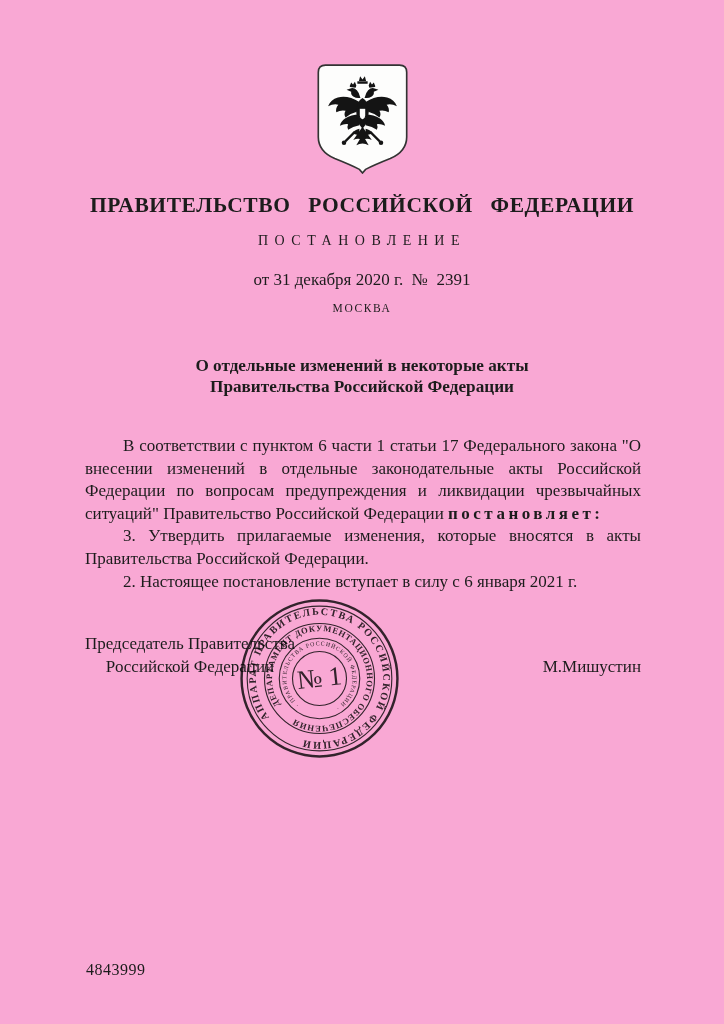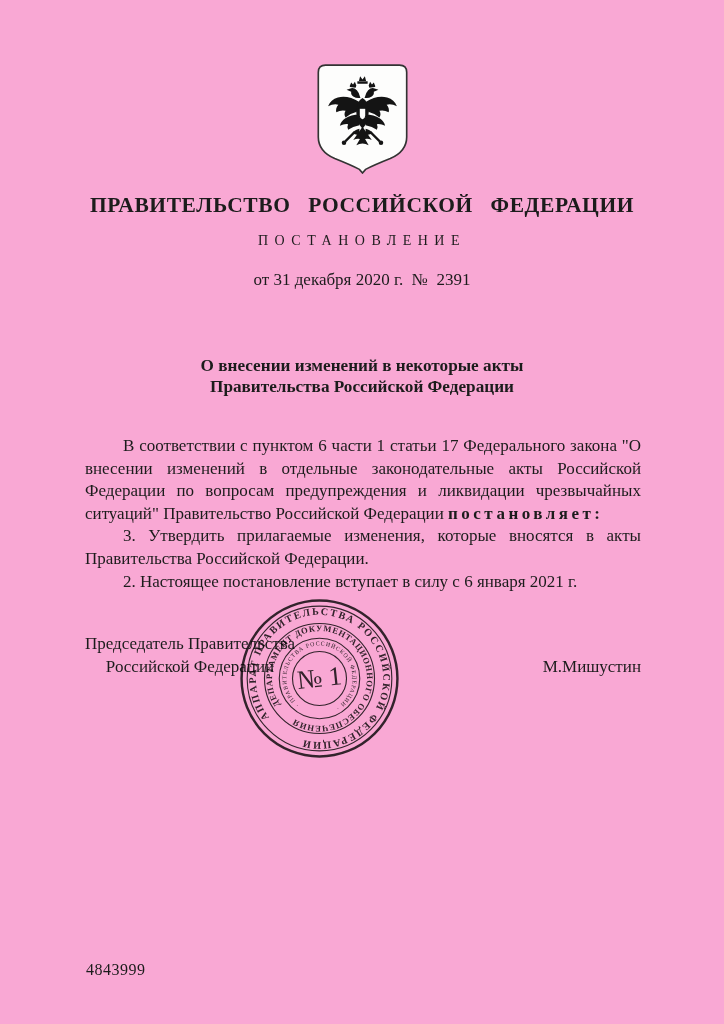--- a/index.html
+++ b/index.html
@@ -125,23 +125,24 @@
       <use href="#eagleHalf" transform="matrix(-1,0,0,1,90,0)"></use>
       <path d="M45,34 Q39,37 39,48 Q39,58 45,64 Q51,58 51,48 Q51,37 45,34 Z"></path>
       <path d="M41.8,44 H48.2 V51 Q48.2,54 45,55.5 Q41.8,54 41.8,51 Z" fill="#fcfcfb" stroke="#141414" stroke-width="1"></path>
       <path d="M45,62 L36,75 Q40,73 42.5,74 L39,80 Q45,76.5 51,80 L47.5,74 Q50,73 54,75 Z"></path>
     </g>
   </svg>
 
   <div class="centered org-name">ПРАВИТЕЛЬСТВО РОССИЙСКОЙ ФЕДЕРАЦИИ</div>
   <div class="centered doc-type">ПОСТАНОВЛЕНИЕ</div>
   <div class="centered date-line">от 31 декабря 2020 г.  №  2391</div>
+  <div class="centered city">МОСКВА</div>
 
   <div class="centered doc-title">
-    <div>О внесении изменений в некоторые акты</div>
+    <div>О отдельные изменений в некоторые акты</div>
     <div>Правительства Российской Федерации</div>
   </div>
 
   <div class="body-text">
     <p><span>В соответствии с пунктом 6 части 1 статьи 17 Федерального закона "О внесении изменений в отдельные законодательные акты Российской Федерации по вопросам предупреждения и ликвидации чрезвычайных ситуаций" Правительство Российской Федерации </span><span class="postanovlyaet">постановляет:</span></p>
     <p>3. Утвердить прилагаемые изменения, которые вносятся в акты Правительства Российской Федерации.</p>
     <p>2. Настоящее постановление вступает в силу с 6 января 2021 г.</p>
   </div>
 
   <div class="sig-row">

